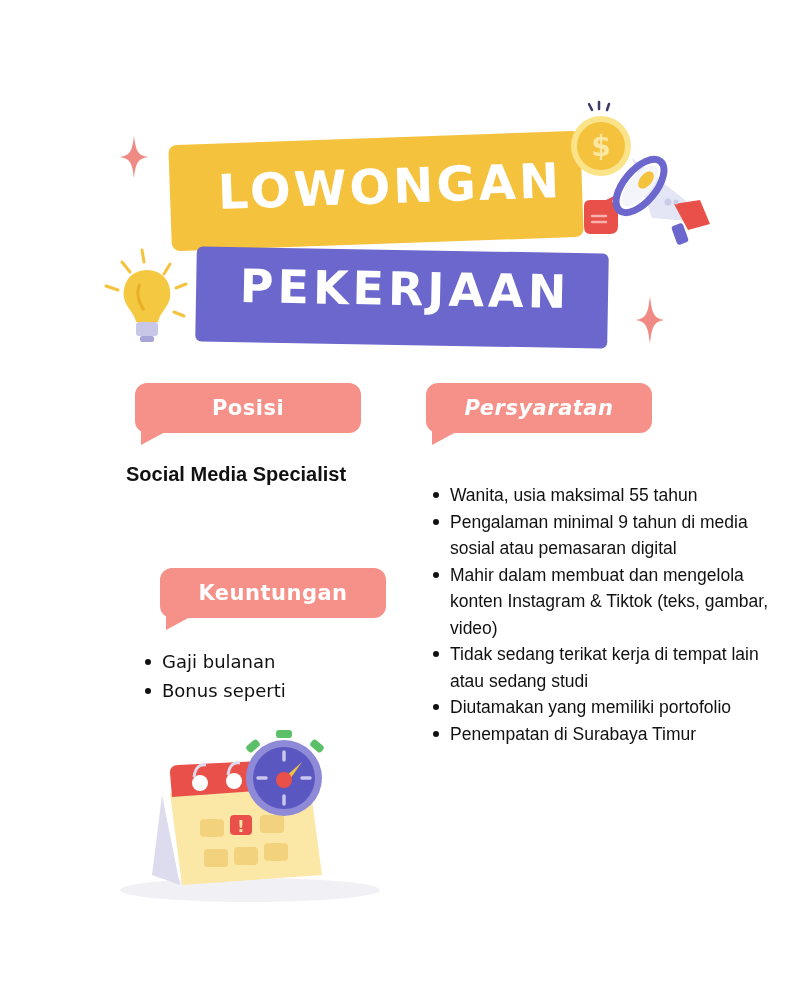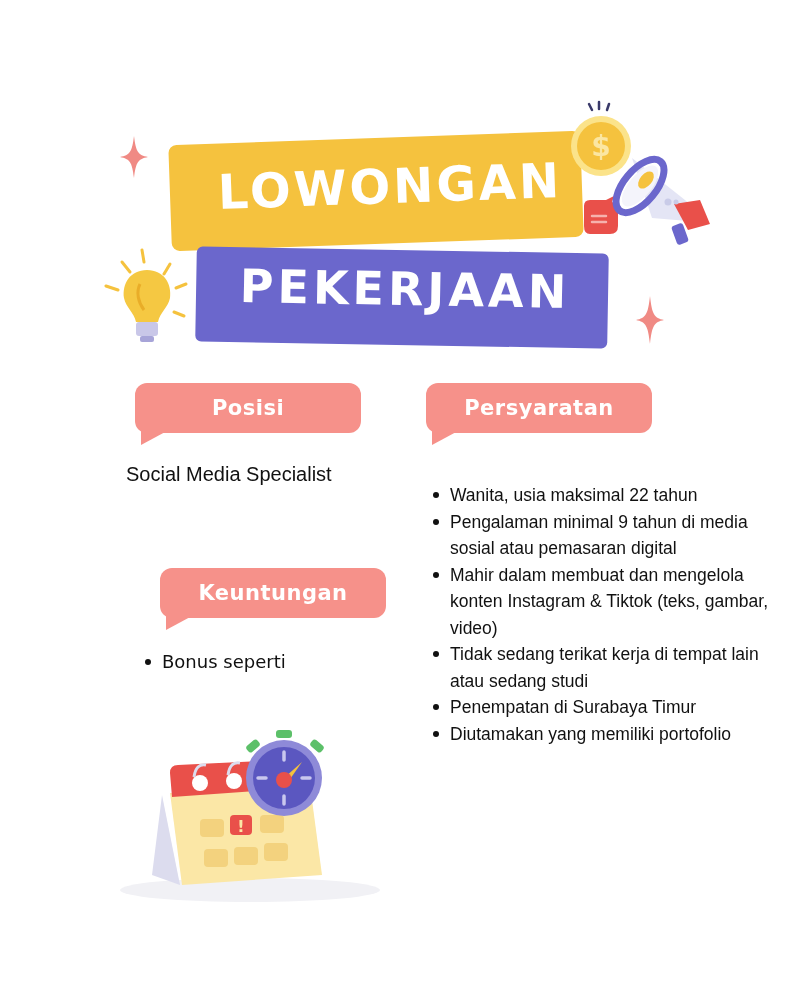--- a/index.html
+++ b/index.html
@@ -32,25 +32,25 @@
       position: absolute; background: #f6918a; border-radius: 12px;
       color: #fff; font-family: "DejaVu Sans", sans-serif; font-weight: bold;
       font-size: 21px; display: flex; align-items: center; justify-content: center;
       letter-spacing: 0.5px;
     }
     .bubble::after {
       content: ""; position: absolute; left: 6px; bottom: -12px;
       border-top: 14px solid #f6918a; border-right: 26px solid transparent;
     }
     .bubble-posisi { left: 135px; top: 383px; width: 226px; height: 50px; }
-    .bubble-persyaratan { left: 426px; top: 383px; width: 226px; height: 50px; }
+    .bubble-persyaratan { left: 426px; top: 383px; width: 226px; height: 50px; font-style: italic; }
     .bubble-keuntungan { left: 135px; top: 568px; width: 226px; height: 50px; margin-left: 25px; }
 
     .position-title {
-      left: 126px; top: 463px; font-weight: normal; font-size: 20px; color: #111;
+      left: 126px; top: 463px; font-weight: bold; font-size: 20px; color: #111;
     }
 
     ul.list { list-style: none; position: absolute; }
     ul.list li { position: relative; padding-left: 20px; }
     ul.list li::before {
       content: ""; position: absolute; left: 3px; width: 6px; height: 6px;
       border-radius: 50%; background: #111;
     }
     .req-list { left: 430px; top: 482px; width: 360px; font-size: 17.5px; line-height: 26.5px; color: #111; }
     .req-list li::before { top: 10px; }
@@ -118,32 +118,33 @@
 
 <div class="bubble bubble-posisi">
   <span>Posisi</span>
 </div>
 <div class="abs position-title">Social Media Specialist</div>
 
 <div class="bubble bubble-persyaratan">
   <span>Persyaratan</span>
 </div>
 <ul class="list req-list">
-  <li>Wanita, usia maksimal 22 tahun</li>
+  <li>Wanita, usia maksimal 55 tahun</li>
   <li>Pengalaman minimal 9 tahun di media sosial atau pemasaran digital</li>
   <li>Mahir dalam membuat dan mengelola konten Instagram &amp; Tiktok (teks, gambar, video)</li>
   <li>Tidak sedang terikat kerja di tempat lain atau sedang studi</li>
+  <li>Diutamakan yang memiliki portofolio</li>
   <li>Penempatan di Surabaya Timur</li>
-  <li>Diutamakan yang memiliki portofolio</li>
 </ul>
 
 <div class="bubble bubble-keuntungan">
   <span>Keuntungan</span>
 </div>
 <ul class="list benefit-list">
+  <li>Gaji bulanan</li>
   <li>Bonus seperti</li>
 </ul>
 
 <svg class="abs" style="left:100px;top:725px" width="300" height="180" viewBox="0 0 300 180">
   <ellipse cx="150" cy="165" rx="130" ry="12" fill="#f1f1f5"></ellipse>
 
   <path d="M62 70 L52 150 L80 160 Z" fill="#dcdcee"></path>
 
   <path d="M70 68 L210 60 L222 150 L82 160 Z" fill="#fbe7a6"></path>
 

